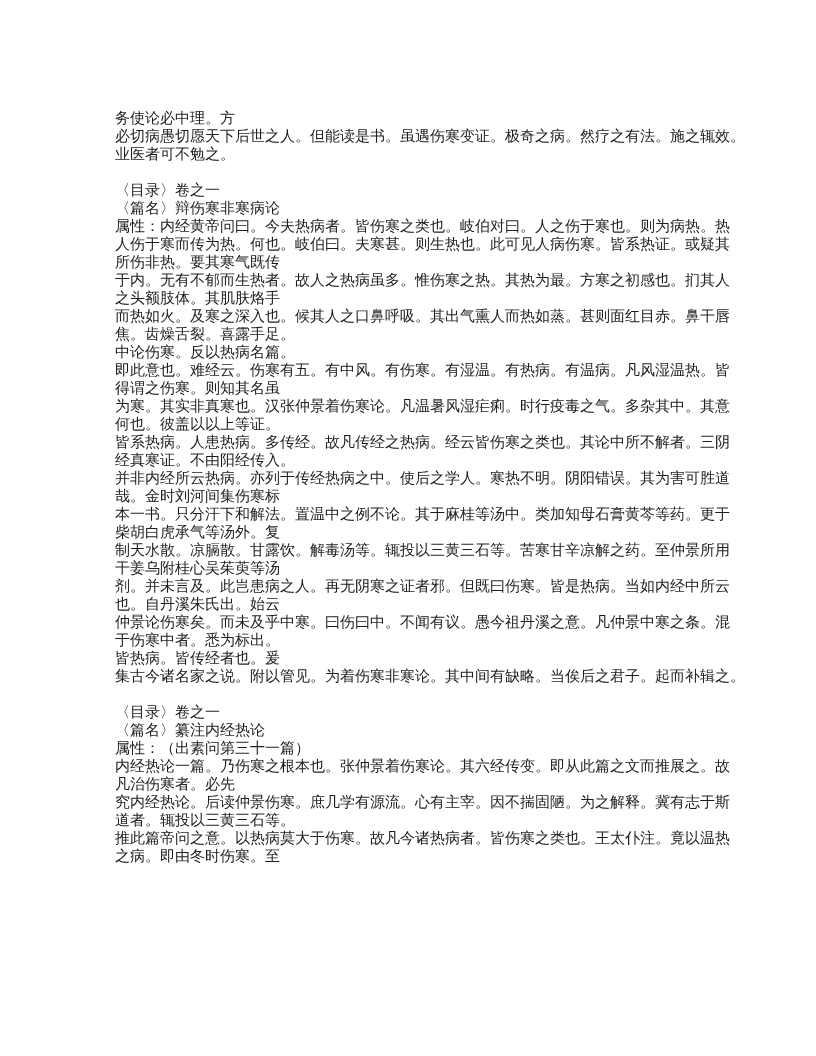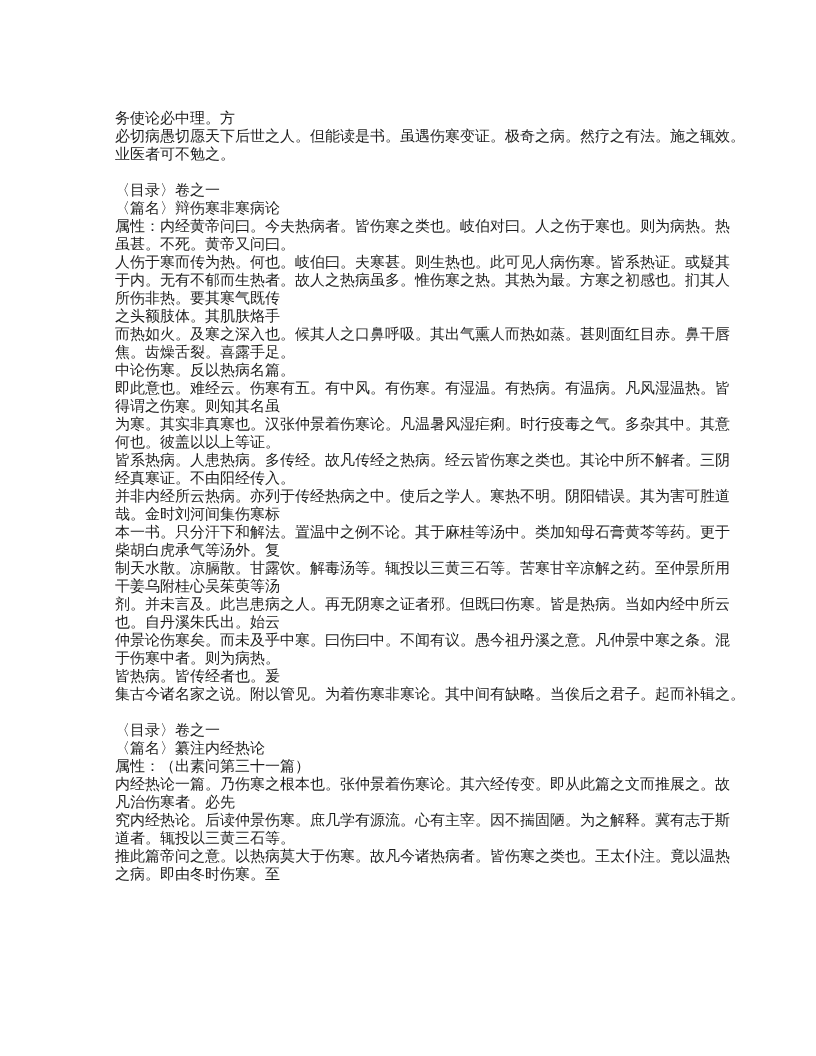--- a/index.html
+++ b/index.html
@@ -42,44 +42,43 @@
 
 <div class="doc-page">
   <div class="doc-text" style="color: rgb(28, 28, 28);">
       <div class="line">务使论必中理。方</div>
       <div class="line">必切病愚切愿天下后世之人。但能读是书。虽遇伤寒变证。极奇之病。然疗之有法。施之辄效。</div>
       <div class="line">业医者可不勉之。</div>
       <div class="line">&nbsp;</div>
       <div class="line">〈目录〉卷之一</div>
       <div class="line">〈篇名〉辩伤寒非寒病论</div>
       <div class="line">属性：内经黄帝问曰。今夫热病者。皆伤寒之类也。岐伯对曰。人之伤于寒也。则为病热。热</div>
-      <div class="line">虽甚。不死。黄帝又问曰。</div>
       <div class="line">人伤于寒而传为热。何也。岐伯曰。夫寒甚。则生热也。此可见人病伤寒。皆系热证。或疑其</div>
+      <div class="line">所伤非热。要其寒气既传</div>
       <div class="line">于内。无有不郁而生热者。故人之热病虽多。惟伤寒之热。其热为最。方寒之初感也。扪其人</div>
-      <div class="line">所伤非热。要其寒气既传</div>
       <div class="line">之头额肢体。其肌肤烙手</div>
       <div class="line">而热如火。及寒之深入也。候其人之口鼻呼吸。其出气熏人而热如蒸。甚则面红目赤。鼻干唇</div>
       <div class="line">焦。齿燥舌裂。喜露手足。</div>
       <div class="line">中论伤寒。反以热病名篇。</div>
       <div class="line">即此意也。难经云。伤寒有五。有中风。有伤寒。有湿温。有热病。有温病。凡风湿温热。皆</div>
       <div class="line">得谓之伤寒。则知其名虽</div>
       <div class="line">为寒。其实非真寒也。汉张仲景着伤寒论。凡温暑风湿疟痢。时行疫毒之气。多杂其中。其意</div>
       <div class="line">何也。彼盖以以上等证。</div>
       <div class="line">皆系热病。人患热病。多传经。故凡传经之热病。经云皆伤寒之类也。其论中所不解者。三阴</div>
       <div class="line">经真寒证。不由阳经传入。</div>
       <div class="line">并非内经所云热病。亦列于传经热病之中。使后之学人。寒热不明。阴阳错误。其为害可胜道</div>
       <div class="line">哉。金时刘河间集伤寒标</div>
       <div class="line">本一书。只分汗下和解法。置温中之例不论。其于麻桂等汤中。类加知母石膏黄芩等药。更于</div>
       <div class="line">柴胡白虎承气等汤外。复</div>
       <div class="line">制天水散。凉膈散。甘露饮。解毒汤等。辄投以三黄三石等。苦寒甘辛凉解之药。至仲景所用</div>
       <div class="line">干姜乌附桂心吴茱萸等汤</div>
       <div class="line">剂。并未言及。此岂患病之人。再无阴寒之证者邪。但既曰伤寒。皆是热病。当如内经中所云</div>
       <div class="line">也。自丹溪朱氏出。始云</div>
       <div class="line">仲景论伤寒矣。而未及乎中寒。曰伤曰中。不闻有议。愚今祖丹溪之意。凡仲景中寒之条。混</div>
-      <div class="line">于伤寒中者。则为病热。</div>
+      <div class="line">于伤寒中者。悉为标出。</div>
       <div class="line">皆热病。皆传经者也。爰</div>
       <div class="line">集古今诸名家之说。附以管见。为着伤寒非寒论。其中间有缺略。当俟后之君子。起而补辑之。</div>
       <div class="line">&nbsp;</div>
       <div class="line">〈目录〉卷之一</div>
       <div class="line">〈篇名〉纂注内经热论</div>
       <div class="line">属性：（出素问第三十一篇）</div>
       <div class="line">内经热论一篇。乃伤寒之根本也。张仲景着伤寒论。其六经传变。即从此篇之文而推展之。故</div>
       <div class="line">凡治伤寒者。必先</div>
       <div class="line">究内经热论。后读仲景伤寒。庶几学有源流。心有主宰。因不揣固陋。为之解释。冀有志于斯</div>
       <div class="line">道者。辄投以三黄三石等。</div>

